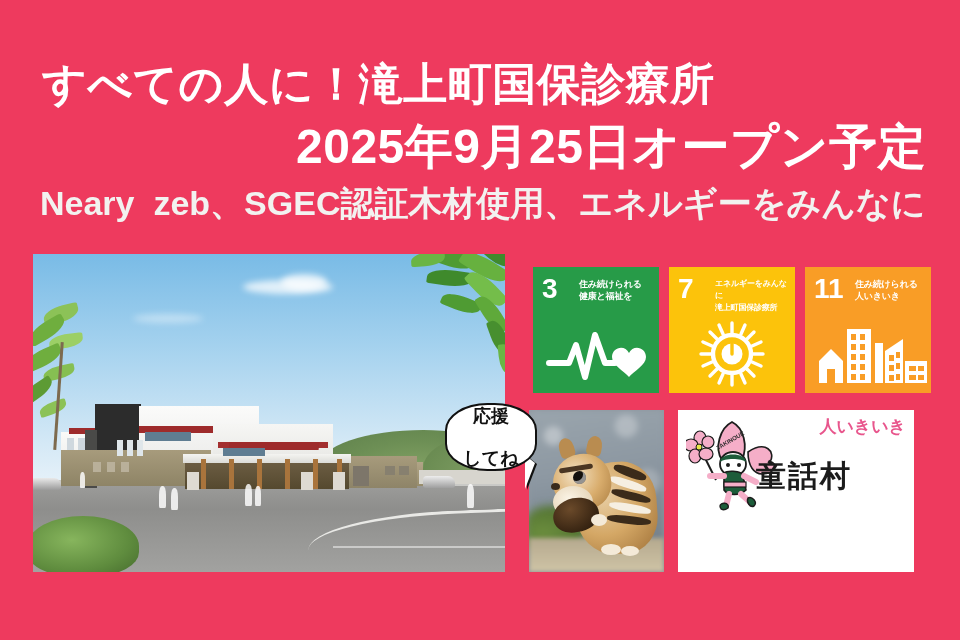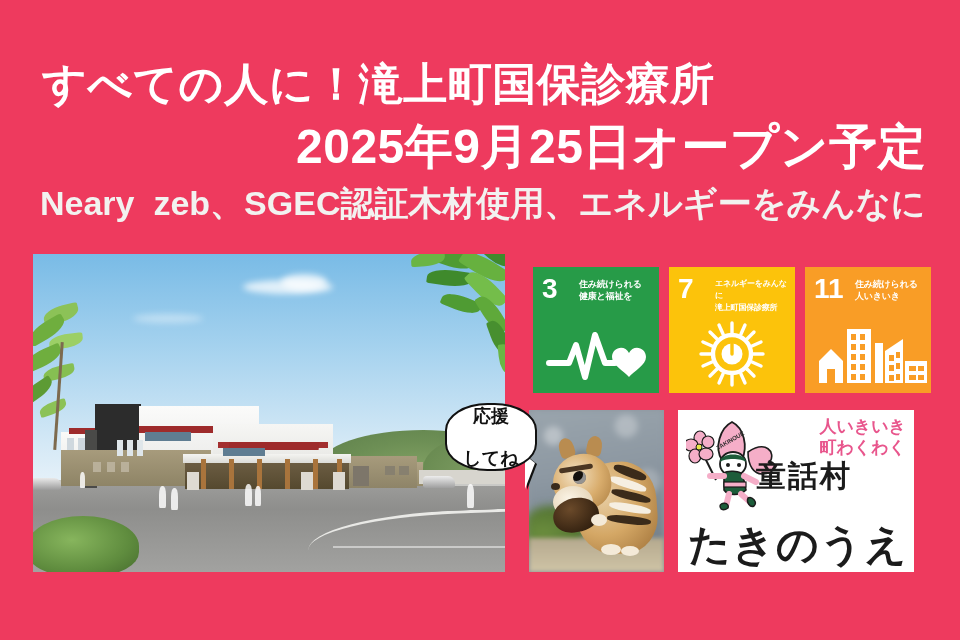--- a/index.html
+++ b/index.html
@@ -395,19 +395,17 @@
 
       <path d="M43 76 L40 88" stroke="#f5aec8" stroke-width="6" stroke-linecap="round"></path>
       <path d="M55 76 L64 84" stroke="#f5aec8" stroke-width="6" stroke-linecap="round"></path>
       <path d="M34 88 C34 84 44 84 42 90 C38 93 34 92 34 88 Z" fill="#1d5c3a" stroke="#1c1c1c" stroke-width="1.4"></path>
       <path d="M62 80 C66 78 72 84 68 88 C64 90 60 84 62 80 Z" fill="#1d5c3a" stroke="#1c1c1c" stroke-width="1.4"></path>
       <text x="32" y="32" font-family="Liberation Sans, sans-serif" font-size="6" font-weight="bold" fill="#2b2b2b" transform="rotate(-30 32 32)">TAKINOUE</text>
     </svg>
 
     <div class="logo-catch">
       <div>人いきいき</div>
-      <div>町わくわく</div>
     </div>
     <div class="logo-mid">童話村</div>
-    <div class="logo-big">たきのうえ</div>
   </div>
 
 </div>
 
 </body></html>

